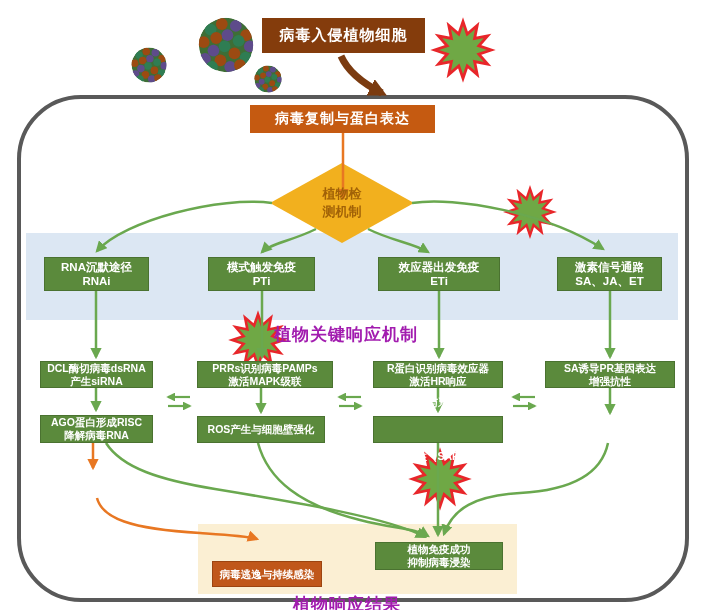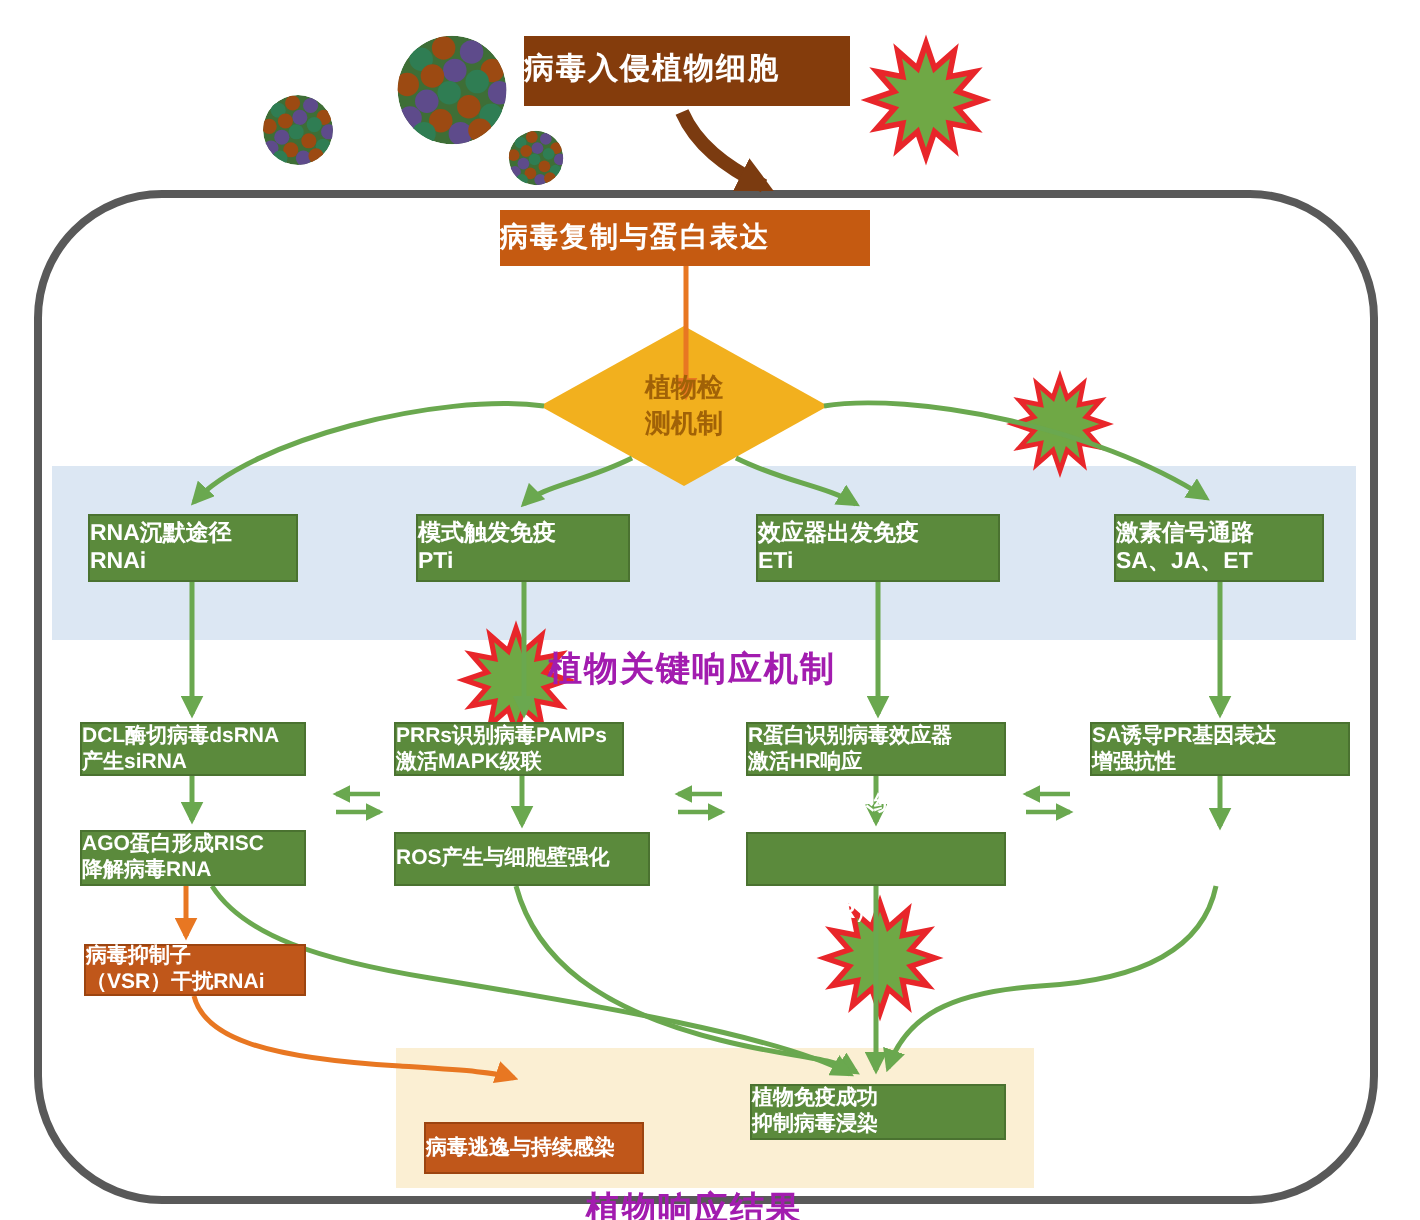--- a/index.html
+++ b/index.html
@@ -6,21 +6,21 @@
   #stage{
     position:relative;width:710px;height:610px;overflow:hidden;background:#fff;
     font-family:"Liberation Sans","DejaVu Sans",sans-serif;
   }
   .band{position:absolute;z-index:0;}
   .band-blue{left:26px;top:233px;width:652px;height:87px;background:#DCE7F3;}
   .band-yellow{left:198px;top:524px;width:319px;height:70px;background:#FBEFD3;}
   #wires{position:absolute;left:0;top:0;z-index:1;}
   .box{
     position:absolute;z-index:2;box-sizing:border-box;color:#fff;font-weight:bold;
-    text-align:left;display:flex;flex-direction:column;justify-content:center;
+    text-align:center;display:flex;flex-direction:column;justify-content:center;
     line-height:1.22;
   }
   .gbox{background:#5B8A3C;border:1px solid #4a7230;font-size:10.5px;}
   .gbox.hdr{font-size:11.5px;}
   .obox{background:#C0571A;border:1px solid #9c4410;font-size:10.5px;}
   .titlebox{background:#843C0C;font-size:15px;letter-spacing:1px;}
   .replbox{background:#C55A11;font-size:14px;letter-spacing:1px;}
   .diamond-text{
     position:absolute;z-index:2;color:#a16207;font-weight:bold;font-size:13px;
     text-align:center;line-height:1.35;
@@ -166,21 +166,21 @@
   </div>
   <div class="box gbox hdr" style="left:557px;top:257px;width:105px;height:34px;">
     <span>激素信号通路</span>
     <span>SA、JA、ET</span>
   </div>
 
   <div class="box gbox" style="left:40px;top:361px;width:113px;height:27px;">
     <span>DCL酶切病毒dsRNA</span>
     <span>产生siRNA</span>
   </div>
-  <div class="box gbox" style="left:197px;top:361px;width:115px;height:27px;">
+  <div class="box gbox" style="left:197px;top:361px;width:136px;height:27px;">
     <span>PRRs识别病毒PAMPs</span>
     <span>激活MAPK级联</span>
   </div>
   <div class="box gbox" style="left:373px;top:361px;width:130px;height:27px;">
     <span>R蛋白识别病毒效应器</span>
     <span>激活HR响应</span>
   </div>
   <div class="box gbox" style="left:545px;top:361px;width:130px;height:27px;">
     <span>SA诱导PR基因表达</span>
     <span>增强抗性</span>
@@ -191,24 +191,20 @@
     <span>降解病毒RNA</span>
   </div>
   <div class="box gbox" style="left:197px;top:416px;width:128px;height:27px;">
     <span>ROS产生与细胞壁强化</span>
   </div>
   <div class="box gbox" style="left:373px;top:416px;width:130px;height:27px;gap:41px;">
     <span>局部坏死与系统获得性</span>
     <span>抗性（SAR）</span>
   </div>
 
-  <div class="box obox" style="left:42px;top:472px;width:111px;height:26px;font-size:10.5px;">
-    <span>病毒抑制子</span>
-    <span>（VSR）干扰RNAi</span>
-  </div>
   <div class="box obox" style="left:212px;top:542px;width:110px;height:26px;margin-top:19px;">
     <span>病毒逃逸与持续感染</span>
   </div>
   <div class="box gbox" style="left:375px;top:542px;width:128px;height:28px;">
     <span>植物免疫成功</span>
     <span>抑制病毒浸染</span>
   </div>
 
 </div>
 

